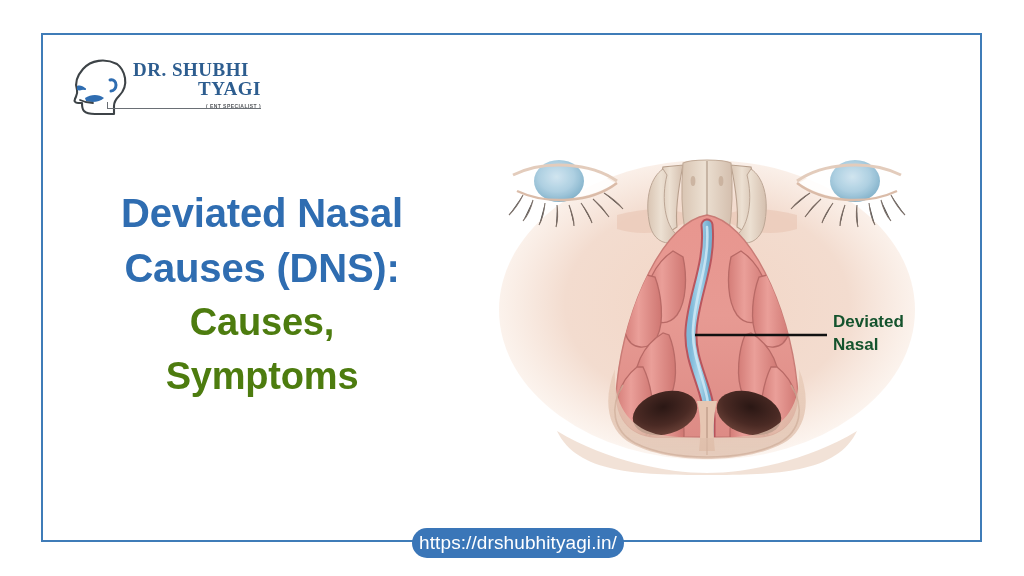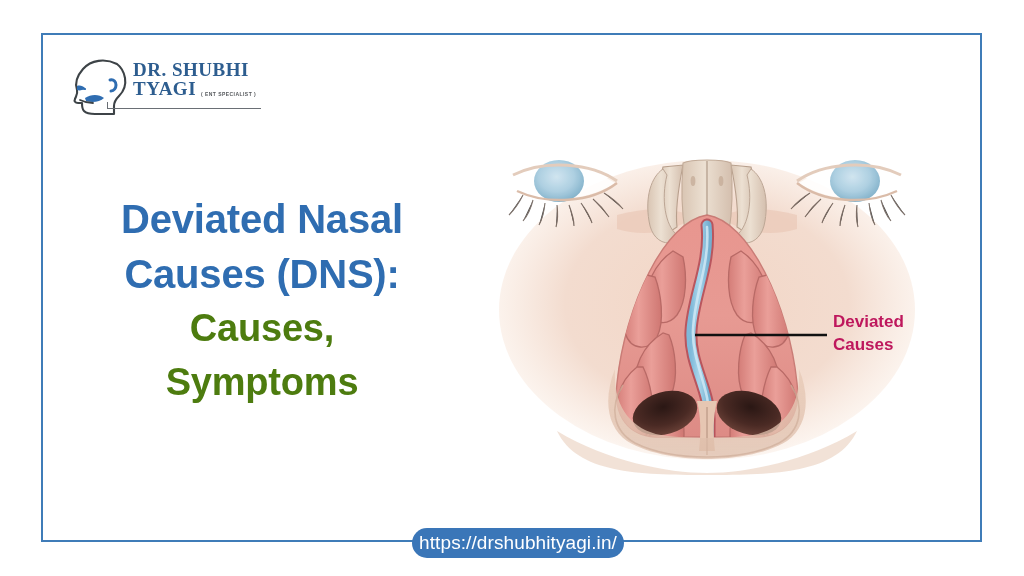--- a/index.html
+++ b/index.html
@@ -59,20 +59,21 @@
     letter-spacing: 0.5px;
     line-height: 1.02;
     white-space: nowrap;
   }
   .logo-line1 { font-size: 19px; }
   .logo-line2 {
     font-size: 19px;
     display: flex;
     align-items: flex-end;
     gap: 5px;
+    flex-direction: column;
   }
   .logo-sub {
     font-family: "Liberation Sans", sans-serif;
     font-size: 5px;
     font-weight: bold;
     color: #55585c;
     letter-spacing: 0.45px;
     padding-bottom: 2px;
     white-space: nowrap;
   }
@@ -90,21 +91,21 @@
     top: 44px;
     width: 1px;
     height: 7px;
     background: #6a6f75;
   }
 
   
   .headline {
     position: absolute;
     left: 72px;
-    top: 192px;
+    top: 186px;
     width: 380px;
     text-align: center;
   }
   .headline .blue {
     color: #2f6db1;
     font-size: 40px;
     font-weight: bold;
     line-height: 1.37;
     letter-spacing: -0.2px;
   }
@@ -123,21 +124,21 @@
     top: 155px;
     width: 420px;
     height: 320px;
   }
   .illustration svg { display: block; }
 
   .callout-label {
     position: absolute;
     left: 833px;
     top: 311px;
-    color: #be185d;
+    color: #14532d;
     font-size: 17px;
     font-weight: bold;
     line-height: 1.33;
     white-space: nowrap;
   }
 
   
   .url-pill {
     position: absolute;
     left: 412px;
@@ -324,20 +325,20 @@
       <path d="M126 230 C112 252 116 276 138 288 C162 300 190 302 210 302 C230 302 258 300 282 288 C304 276 308 252 294 230" fill="none" stroke="#cfae9a" stroke-width="1.6" opacity="0.7"></path>
 
       <path d="M60 276 C110 306 170 318 210 318 C250 318 310 306 360 276 C340 318 280 320 210 320 C140 320 80 318 60 276 Z" fill="#eed8c9" opacity="0.75"></path>
 
       <line x1="198" y1="180" x2="330" y2="180" stroke="#111111" stroke-width="2.6"></line>
     </svg>
   </div>
 
   <div class="callout-label">
     <div>Deviated</div>
-    <div>Causes</div>
+    <div>Nasal</div>
   </div>
 
   <div class="url-pill">
     <span>https://drshubhityagi.in/</span>
   </div>
 
 </div>
 
 </body></html>

